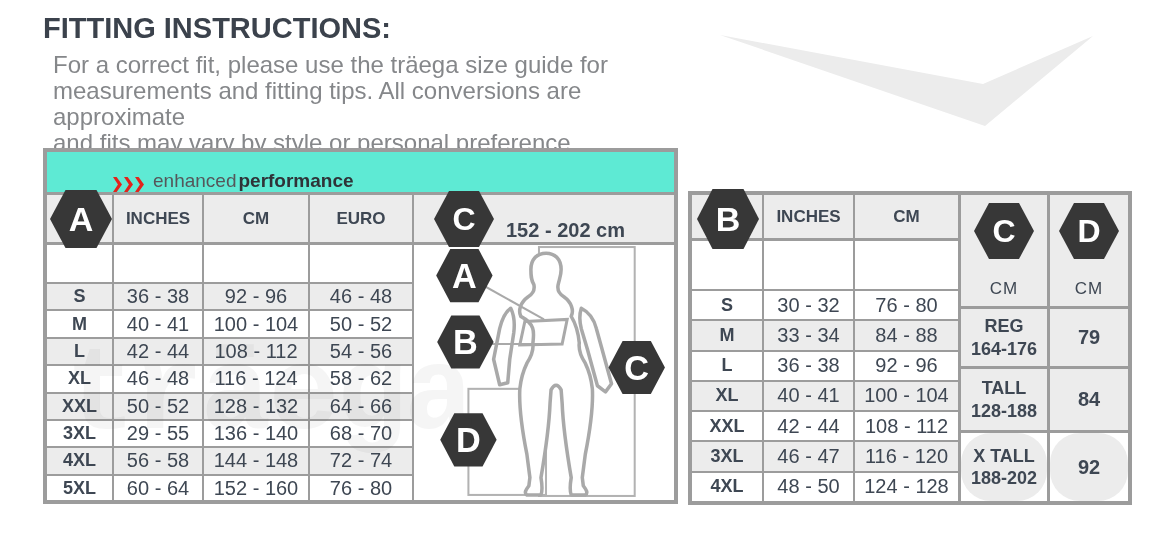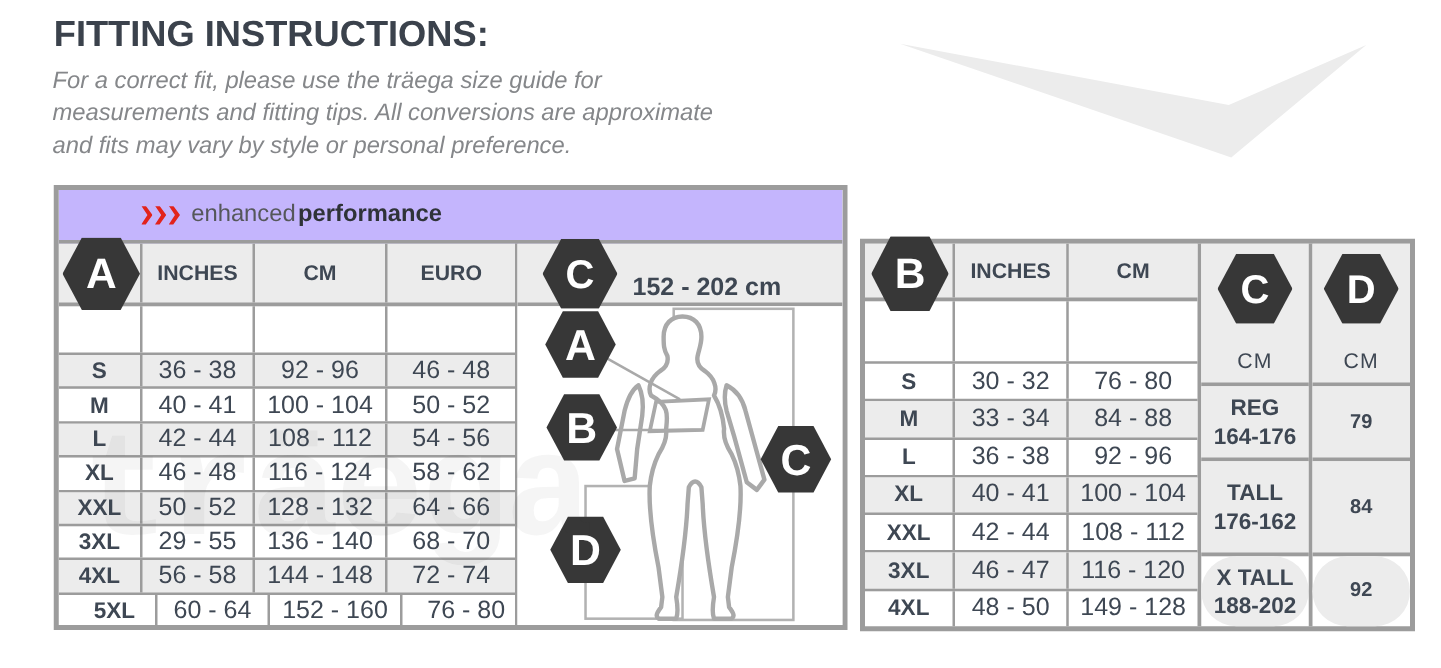--- a/index.html
+++ b/index.html
@@ -3,50 +3,50 @@
 <meta charset="utf-8">
 <style>
   html,body{margin:0;padding:0;}
   body{
     width:1153px;height:534px;position:relative;background:#ffffff;
     font-family:"Liberation Sans", sans-serif;color:#3e4753;overflow:hidden;
     -webkit-font-smoothing:antialiased;
   }
   
   .h1{position:absolute;left:43px;top:12px;font-size:29px;font-weight:bold;color:#3b424c;letter-spacing:0px;}
-  .intro{position:absolute;left:42px;top:52px;width:600px;font-size:19px;line-height:26px;color:#85878a;white-space:pre-line;font-style:italic;}
+  .intro{position:absolute;left:53px;top:52px;width:600px;font-size:24px;line-height:26px;color:#85878a;white-space:pre-line;}
   
   .swoosh{position:absolute;left:700px;top:20px;}
   
   .hex{
     background:#373737;color:#fff;font-weight:bold;display:flex;align-items:center;justify-content:center;
     clip-path:polygon(25% 0,75% 0,100% 50%,75% 100%,25% 100%,0 50%);
     line-height:1;
   }
   
   .ltable{
     position:absolute;left:43px;top:148px;width:635px;height:356px;
     border:4px solid #9c9c9c;background:#fff;box-sizing:border-box;overflow:hidden;
   }
-  .banner{height:43px;background:#c4b5fd;border-bottom:3px solid #9c9c9c;box-sizing:border-box;
-    display:flex;align-items:center;padding-left:66px;}
+  .banner{height:43px;background:#5eead4;border-bottom:3px solid #9c9c9c;box-sizing:border-box;
+    display:flex;align-items:flex-end;padding-left:66px;}
   .chevs{display:flex;gap:2px;margin-right:9px;}
   .chevs i{display:block;width:9px;height:15px;background:#e2231c;
     clip-path:polygon(0 0,40% 0,100% 50%,40% 100%,0 100%,55% 50%);}
   .brand-light{font-size:19px;color:#55575a;}
   .brand-bold{font-size:19px;font-weight:bold;color:#2f3338;margin-left:2px;}
   .lmain{display:flex;height:306px;}
   .ldata{width:365px;display:flex;flex-direction:column;}
   .lrow{display:grid;grid-template-columns:67px 90px 106px 102px;box-sizing:border-box;}
   .lrow > div{display:flex;align-items:center;justify-content:center;box-sizing:border-box;border-right:2px solid #9c9c9c;}
   .lrow > div:last-child{border-right:none;}
   .lhead{height:50px;background:#ececec;border-bottom:3px solid #9c9c9c;font-weight:bold;font-size:17px;}
   .lblank{height:39px;border-bottom:2px solid #9c9c9c;}
   .ldrow{flex:1;border-bottom:2px solid #9c9c9c;font-size:20px;}
-  .ldrow:last-child{border-bottom:none;padding-left:12px;}
+  .ldrow:last-child{border-bottom:none;}
   .ldrow:nth-child(odd){background:#ececec;}
   .sizecell{font-weight:bold;font-size:18px;}
   .a-badge{position:absolute;left:3px;top:38px;width:62px;height:58px;font-size:34px;z-index:3;}
   .watermark{position:absolute;left:18px;top:178px;font-size:118px;font-weight:bold;
     color:rgba(60,60,60,0.05);letter-spacing:-3px;z-index:2;pointer-events:none;font-family:Liberation Mono, monospace;}
   
   .lfigure{flex:1;border-left:2px solid #9c9c9c;display:flex;flex-direction:column;position:relative;}
   .fheader{height:50px;background:#ececec;border-bottom:3px solid #9c9c9c;box-sizing:border-box;
     display:flex;align-items:center;position:relative;}
   .c-badge{position:absolute;left:20px;top:-4px;width:60px;height:56px;font-size:32px;z-index:3;}
@@ -72,22 +72,22 @@
   .lencol.c{width:89px;}
   .lencol.d{flex:1;}
   .lenhead{height:114px;background:#ececec;border-bottom:3px solid #9c9c9c;box-sizing:border-box;
     display:flex;flex-direction:column;align-items:center;justify-content:space-between;padding:8px 0 7px;}
   .lenhead .hex{width:60px;height:56px;font-size:32px;}
   .unit{font-size:17px;letter-spacing:1px;}
   .lenblock{box-sizing:border-box;border-bottom:3px solid #9c9c9c;background:#ececec;
     display:flex;flex-direction:column;align-items:center;justify-content:center;font-weight:bold;font-size:18px;line-height:1.25;}
   .lenblock:last-child{border-bottom:none;flex:1;border-radius:30px;}
   .lenblock.b1{height:60px;}
-  .lenblock.b2{height:76px;}
-  .dval{font-size:16px;font-weight:bold;}
+  .lenblock.b2{height:64px;}
+  .dval{font-size:20px;font-weight:bold;}
 </style>
 </head>
 <body>
 
 <svg class="swoosh" width="410" height="120" viewBox="0 0 410 120">
   <polygon points="20,15 283,64 393,16 285,106" fill="#ececec"></polygon>
 </svg>
 
 <div class="h1">FITTING INSTRUCTIONS:</div>
 <div class="intro">For a correct fit, please use the träega size guide for
@@ -266,35 +266,35 @@
       <div>108 - 112</div>
     </div>
     <div class="rrow rdrow">
       <div class="sizecell">3XL</div>
       <div>46 - 47</div>
       <div>116 - 120</div>
     </div>
     <div class="rrow rdrow">
       <div class="sizecell">4XL</div>
       <div>48 - 50</div>
-      <div>149 - 128</div>
+      <div>124 - 128</div>
     </div>
   </div>
   <div class="lencol c">
     <div class="lenhead">
       <div class="hex">C</div>
       <span class="unit">CM</span>
     </div>
     <div class="lenblock b1">
       <span>REG</span>
       <span>164-176</span>
     </div>
     <div class="lenblock b2">
       <span>TALL</span>
-      <span>176-162</span>
+      <span>128-188</span>
     </div>
     <div class="lenblock">
       <span>X TALL</span>
       <span>188-202</span>
     </div>
   </div>
   <div class="lencol d">
     <div class="lenhead">
       <div class="hex">D</div>
       <span class="unit">CM</span>

